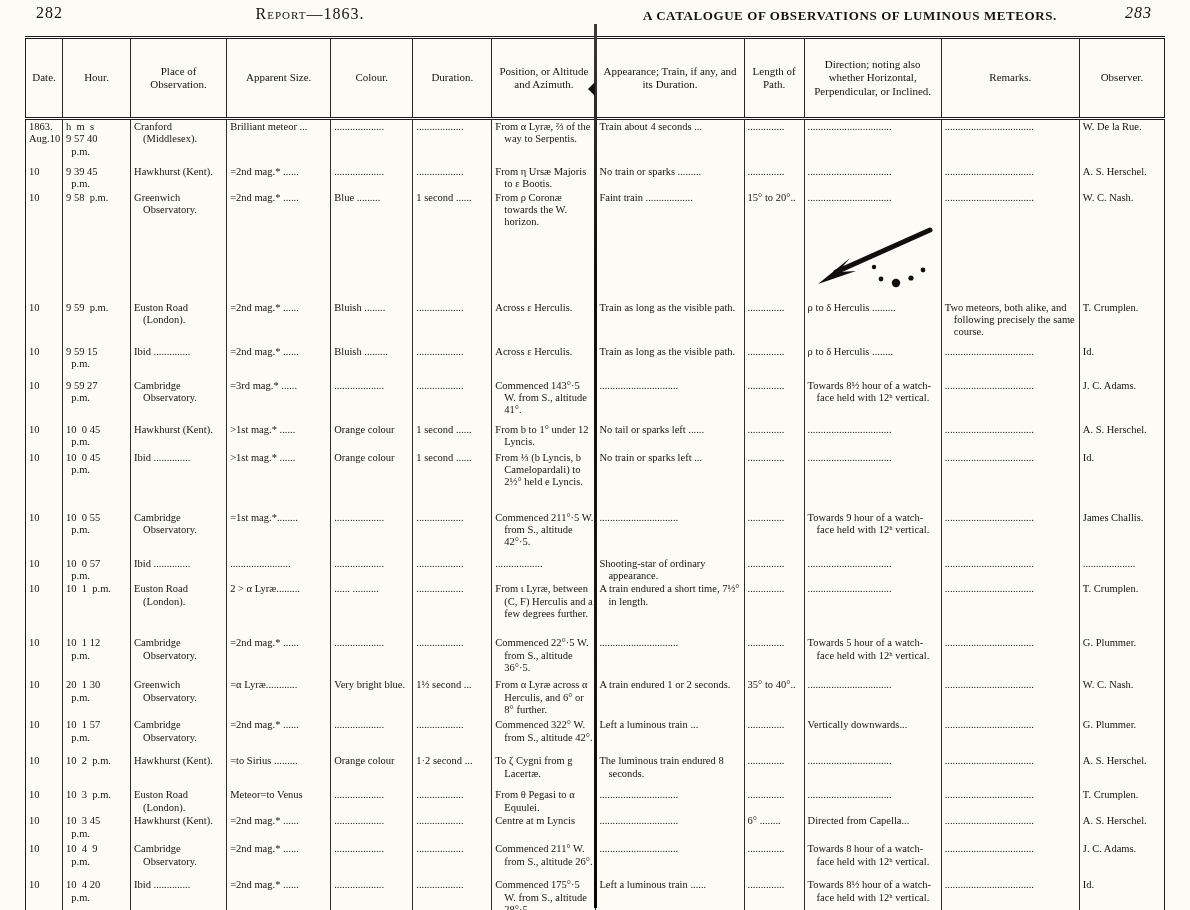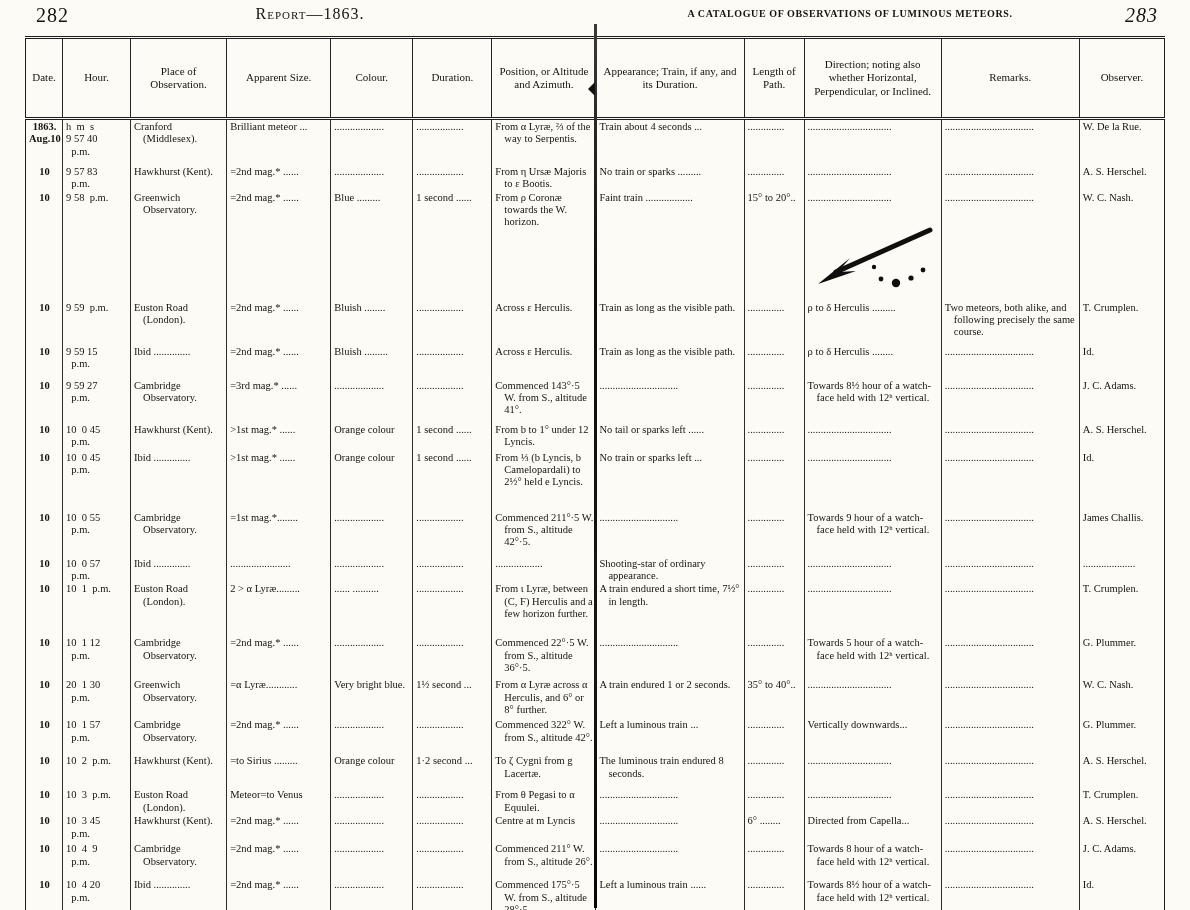--- a/index.html
+++ b/index.html
@@ -4,44 +4,44 @@
 <style>
   html,body{margin:0;padding:0;}
   body{
     width:1190px;height:910px;position:relative;overflow:hidden;
     background:#fcfbf6;
     color:#17130c;
     font-family:"Liberation Serif","DejaVu Serif",serif;
   }
   
   .runhead{position:absolute;top:5px;font-size:15px;}
-  .pageno{font-size:20px;letter-spacing:1px;}
+  .pageno{font-size:16px;letter-spacing:1px;}
   #pageno-left{left:36px;top:4px;}
   #title-left{left:25px;width:570px;text-align:center;font-variant:small-caps;letter-spacing:1px;font-size:16px;}
-  #title-right{left:600px;width:500px;text-align:center;font-weight:700;font-size:10px;letter-spacing:.6px;top:8px;}
+  #title-right{left:600px;width:500px;text-align:center;font-weight:700;font-size:13px;letter-spacing:.6px;top:8px;}
   #pageno-right{left:1125px;top:4px;font-style:italic;}
   
   table#obs{
     position:absolute;left:25px;top:36px;width:1140px;
     border-collapse:collapse;table-layout:fixed;
     border-left:1.5px solid #1c1c1c;border-right:1.5px solid #1c1c1c;
     border-top:3.5px double #1c1c1c;border-bottom:3.5px double #1c1c1c;
   }
   #obs th{
     border-left:1px solid #262626;border-bottom:3px double #1c1c1c;
     font-weight:400;font-size:11px;line-height:1.22;text-align:center;
     vertical-align:middle;padding:3px 3px;height:72px;overflow:hidden;
   }
   #obs td{
     border-left:1px solid #2e2c28;
     font-size:10.5px;line-height:1.18;vertical-align:top;
     padding:1px 2px 0 3px;overflow:hidden;
   }
   #obs th:first-child,#obs td:first-child{border-left:none;}
-  td.col-date{text-align:center;white-space:pre;padding-right:3px;font-weight:bold;}
+  td.col-date{text-align:left;white-space:pre;padding-right:3px;}
   td.col-hour{white-space:pre;padding-left:5px;margin-left:20px;}
   .hi{display:block;padding-left:9px;text-indent:-9px;}
   
   .fold{
     position:absolute;left:594px;top:24px;width:3px;height:884px;
     background:linear-gradient(180deg,#3a3a38 0%,#0d0d0c 30%,#181715 70%,#060606 100%);
   }
   .fold::before{
     content:"";position:absolute;left:-6px;top:58px;width:0;height:0;
     border-top:7px solid transparent;border-bottom:7px solid transparent;border-right:7px solid #111;
@@ -122,21 +122,21 @@
         </td>
         <td class="col-remarks">
           <span class="hi">..................................</span>
         </td>
         <td class="col-observer">
           <span class="hi">W. De la Rue.</span>
         </td>
       </tr>
       <tr style="height: 26px;">
         <td class="col-date">10</td>
-        <td class="col-hour">9 57 83
+        <td class="col-hour">9 39 45
   p.m.</td>
         <td class="col-place">
           <span class="hi">Hawkhurst (Kent).</span>
         </td>
         <td class="col-size">
           <span class="hi">=2nd mag.*  ......</span>
         </td>
         <td class="col-colour">
           <span class="hi">...................</span>
         </td>
@@ -461,21 +461,21 @@
         <td class="col-size">
           <span class="hi">2 &gt; α Lyræ.........</span>
         </td>
         <td class="col-colour">
           <span class="hi">...... ..........</span>
         </td>
         <td class="col-duration">
           <span class="hi">..................</span>
         </td>
         <td class="col-position">
-          <span class="hi">From ι Lyræ, between (C, F) Herculis and a few horizon further.</span>
+          <span class="hi">From ι Lyræ, between (C, F) Herculis and a few degrees further.</span>
         </td>
         <td class="col-appearance">
           <span class="hi">A train endured a short time, 7½° in length.</span>
         </td>
         <td class="col-path">
           <span class="hi">..............</span>
         </td>
         <td class="col-direction">
           <span class="hi">................................</span>
         </td>

